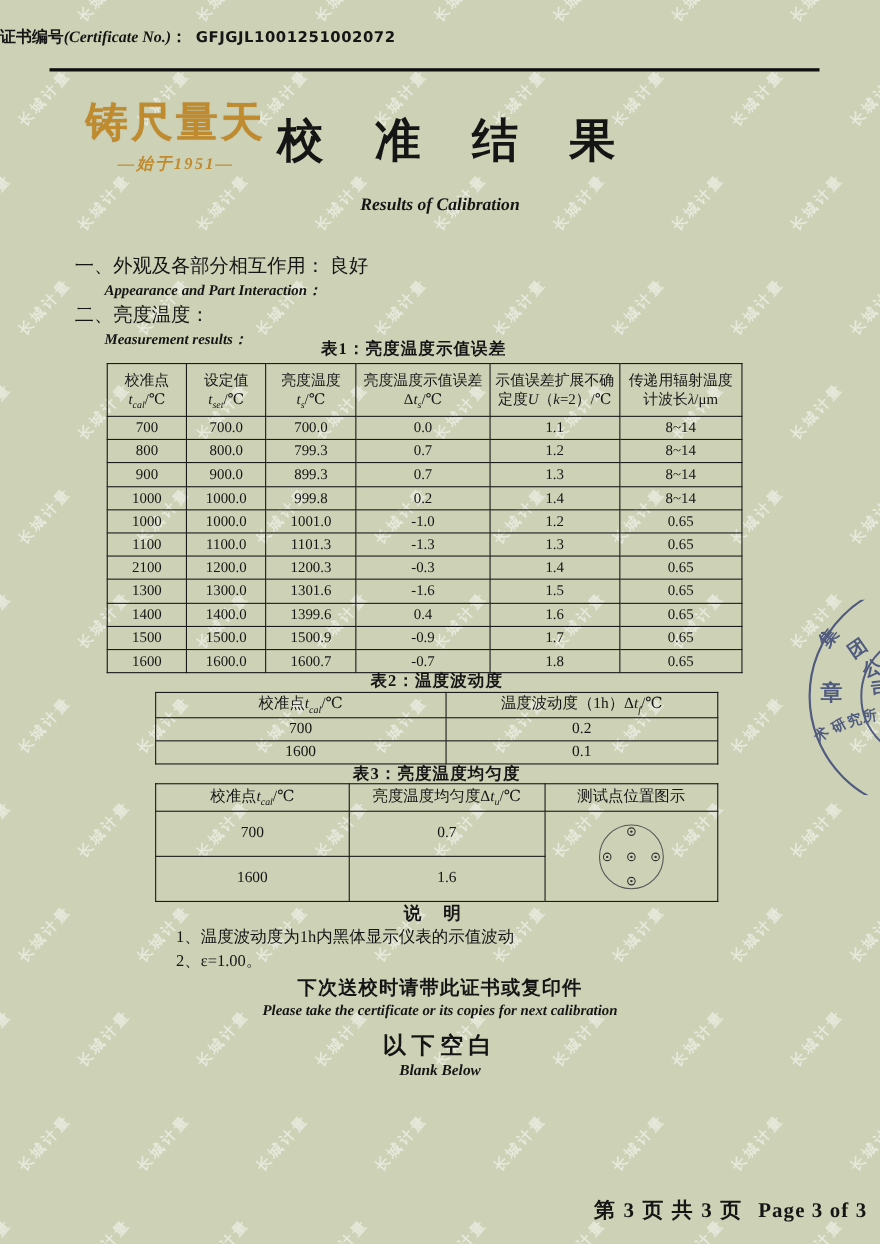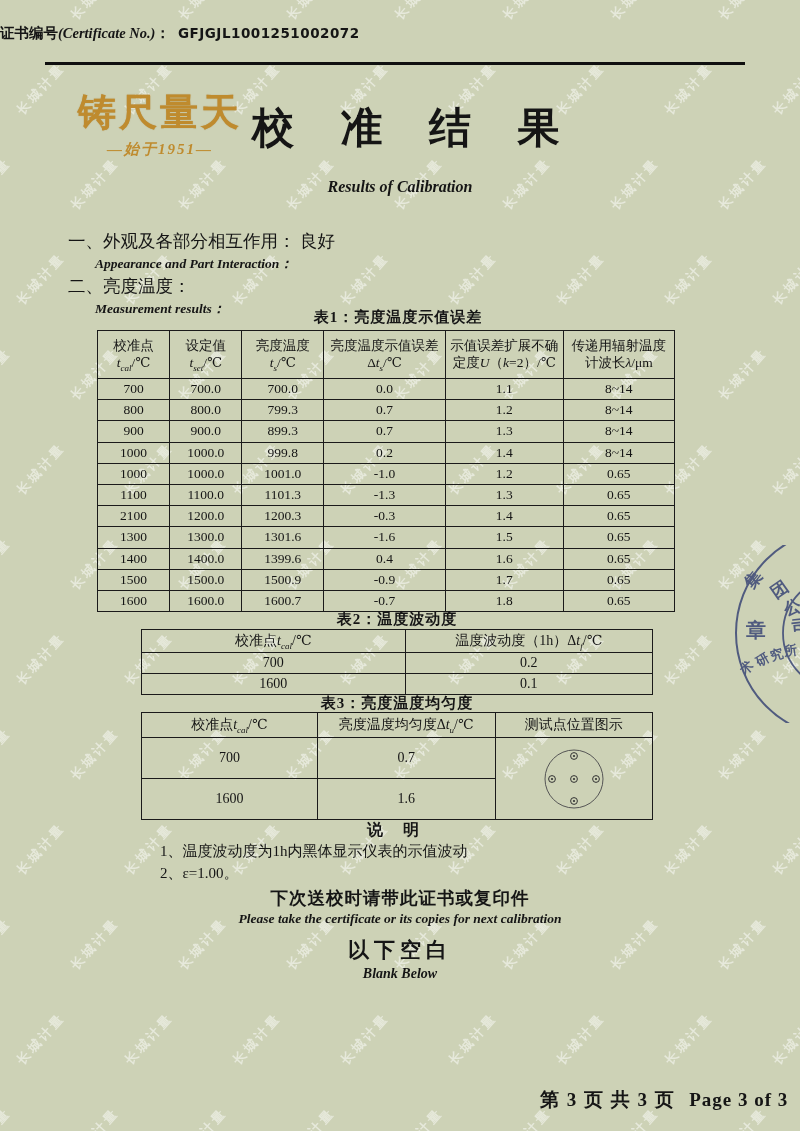--- a/index.html
+++ b/index.html
@@ -192,21 +192,21 @@
   </div>
 
   <div class="doc-title">校 准 结 果</div>
   <div class="doc-subtitle">Results of Calibration</div>
 
   <div class="sec" style="top:229px;">一、外观及各部分相互作用： 良好</div>
   <div class="sec-en" style="top:255px;">Appearance and Part Interaction：</div>
   <div class="sec" style="top:274px;">二、亮度温度：</div>
   <div class="sec-en" style="top:300px;font-style:italic;">Measurement results：</div>
 
-  <div class="tcaption" style="left:109px;top:308px;width:578px;">表1：亮度温度示值误差</div>
+  <div class="tcaption" style="left:87px;top:308px;width:578px;">表1：亮度温度示值误差</div>
   <table class="t1">
     <colgroup>
       <col style="width:12.5%">
         <col style="width:12.5%">
         <col style="width:14.2%">
       <col style="width:21.1%">
         <col style="width:20.4%">
         <col style="width:19.3%">
     </colgroup>
     <thead>

